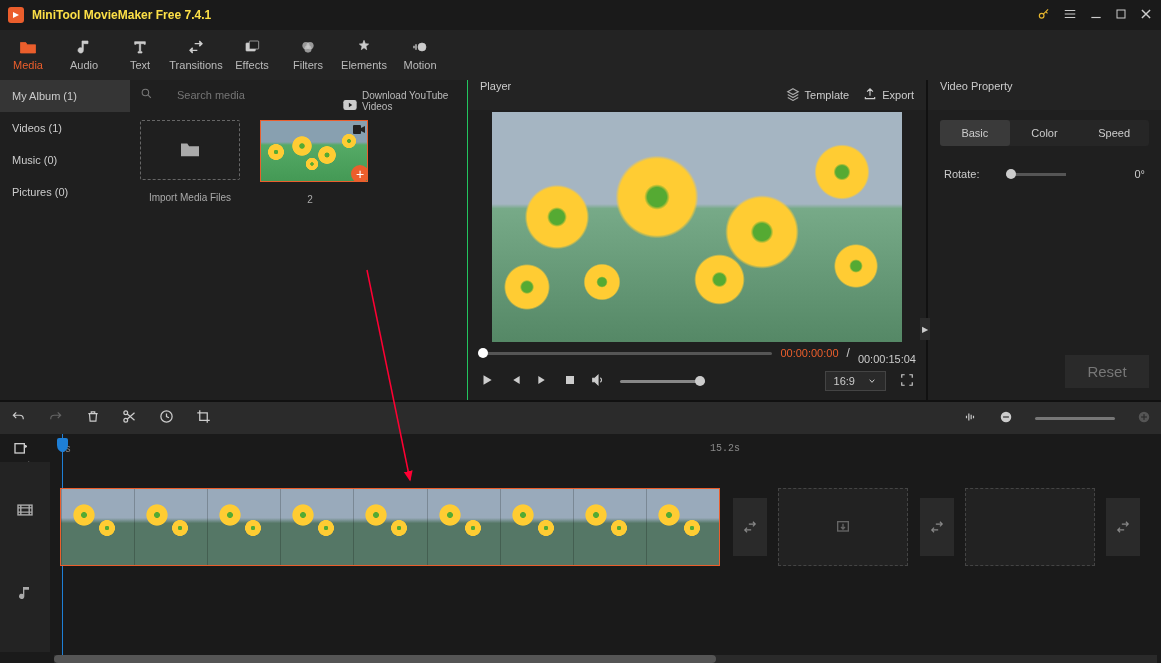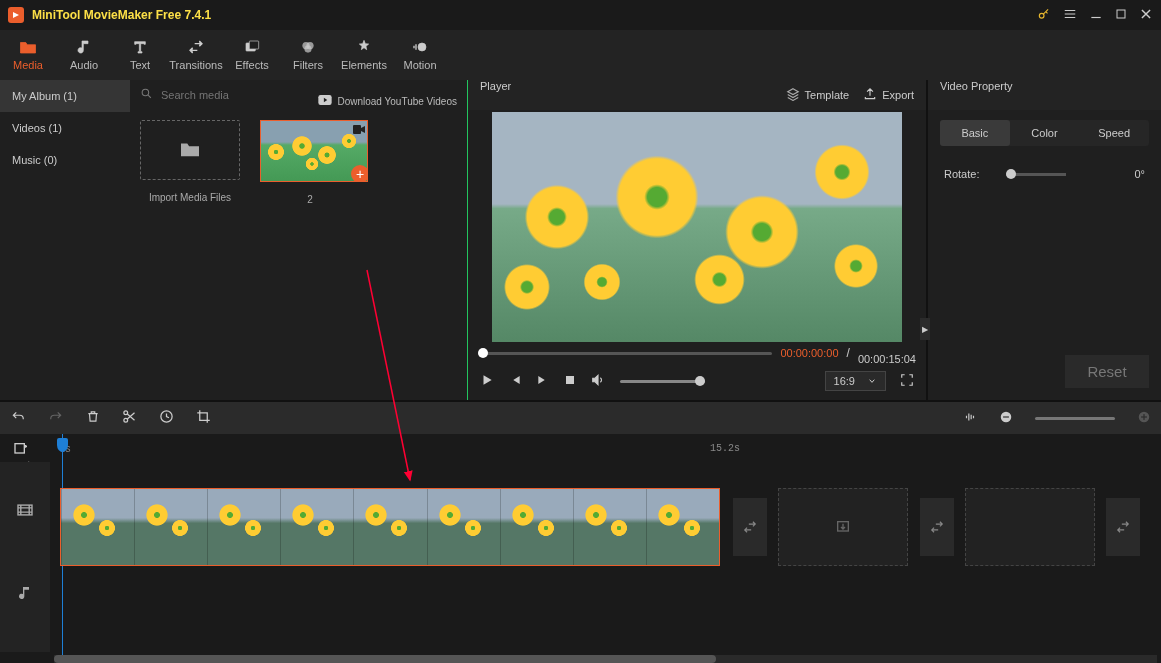--- a/index.html
+++ b/index.html
@@ -14,21 +14,21 @@
   .tool span { font-size: 11px; color: #bbb; }
   .tool.active span { color: #eb5e2c; }
   .tool.active svg { fill: #eb5e2c; stroke: #eb5e2c; }
   .tool svg { fill: #ccc; stroke: #ccc; }
   .main { display: flex; height: 320px; background: #1f1f1f; }
   .media-col { width: 468px; display: flex; border-right: 1px solid #22c55e; }
   .sidebar { width: 130px; background: #1f1f1f; }
   .side-item { padding: 10px 12px; font-size: 11px; cursor: pointer; }
   .side-item.active { background: #353535; }
   .media-zone { flex: 1; display: flex; flex-direction: column; }
-  .media-top { height: 30px; display: flex; align-items: center; padding: 0 10px; gap: 8px; }
+  .media-top { height: 30px; display: flex; align-items: center; padding: 0 10px; gap: 24px; }
   .search-in { flex: 1; background: transparent; border: none; color: #999; font-size: 11px; outline: none; }
   .dl-link { color: #bbb; font-size: 10px; display: flex; align-items: flex-end; gap: 5px; cursor: pointer; margin-top: 12px; }
   .thumbs { padding: 10px; display: flex; gap: 20px; }
   .thumb-card { width: 100px; text-align: center; }
   .thumb-imp { width: 100px; height: 60px; border: 1px dashed #666; display: flex; align-items: center; justify-content: center; border-radius: 2px; cursor: pointer; }
   .thumb-vid { width: 108px; height: 62px; border: 1px solid #eb5e2c; position: relative; cursor: pointer; background: linear-gradient(#88a0b0 35%,#5a6 40%,#495 100%); overflow: hidden; }
   .thumb-vid .flowers { position: absolute; inset: 0; }
   .thumb-vid .add-badge { position: absolute; right: -2px; bottom: -2px; width: 18px; height: 18px; background: #eb5e2c; border-radius: 50%; display: flex; align-items: center; justify-content: center; color: #fff; font-size: 14px; }
   .thumb-vid .cam { position: absolute; top: 2px; right: 2px; }
   .thumb-label { margin-top: 12px; font-size: 10px; color: #aaa; }
@@ -161,20 +161,21 @@
   </div>
 </div>
 
 <div class="main" style="position:relative">
 
   <div class="media-col">
     <div class="sidebar">
       <div class="side-item active">My Album (1)</div>
       <div class="side-item">Videos (1)</div>
       <div class="side-item">Music (0)</div>
+      <div class="side-item">Pictures (0)</div>
     </div>
     <div class="media-zone">
       <div class="media-top">
         <span><svg width="13" height="13" viewBox="0 0 24 24" fill="none" stroke="#777" stroke-width="2">
               <circle cx="10" cy="10" r="6"></circle>
               <path d="M20 20l-5-5"></path>
             </svg></span>
         <input class="search-in" placeholder="Search media" style="">
         <div class="dl-link">
           <span><svg width="14" height="10" viewBox="0 0 24 18" fill="#ccc">

